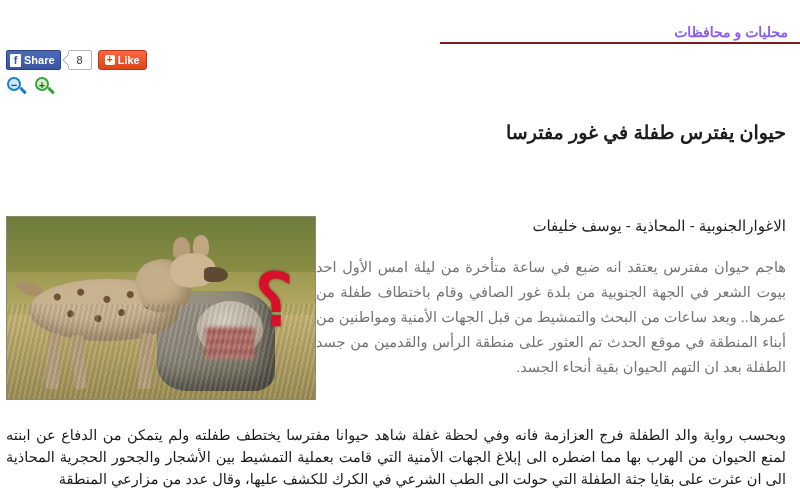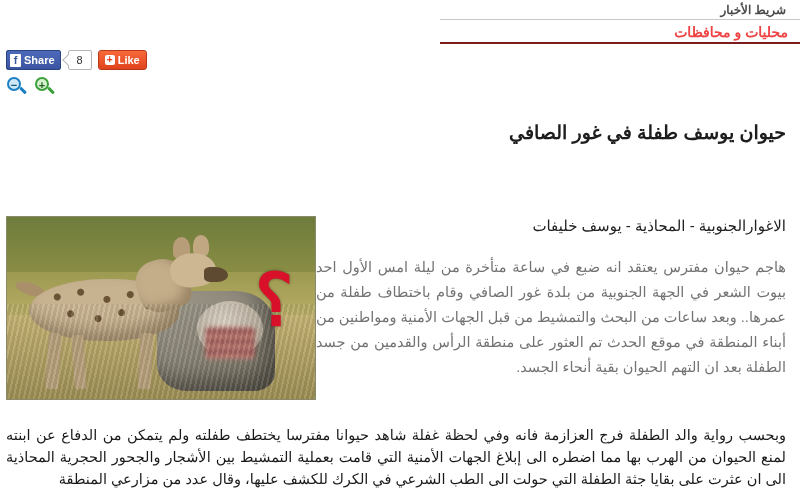--- a/index.html
+++ b/index.html
@@ -48,21 +48,21 @@
     width: 360px;
     height: 22px;
     border-bottom: 2px solid #7c1c1c;
     box-sizing: border-box;
     text-align: right;
     padding-right: 12px;
   }
   .section-bar .label {
     font-size: 14px;
     font-weight: bold;
-    color: #ef4444;
+    color: #8b5cf6;
     line-height: 20px;
     direction: rtl;
     display: inline-block;
   }
 
   
   .social-row {
     position: absolute;
     left: 6px;
     top: 50px;
@@ -426,23 +426,20 @@
     line-height: 72px;
     font-family: "Liberation Serif", serif;
     text-shadow: 0 0 3px rgba(0,0,0,0.4);
   }
 </style>
 </head>
 <body>
 
 <div id="page">
 
-  <div class="top-bar">
-    <span class="label">شريط الأخبار</span>
-  </div>
 
   <div class="section-bar">
     <span class="label">محليات و محافظات</span>
   </div>
 
   <div class="social-row">
     <div class="fb-like">
       <span class="fb-btn">
         <span class="fb-f">f</span>
         <span>Share</span>
@@ -459,21 +456,21 @@
     <div class="mag">
       <span class="glass">−</span>
       <span class="handle"></span>
     </div>
     <div class="mag green">
       <span class="glass">+</span>
       <span class="handle"></span>
     </div>
   </div>
 
-  <div class="headline">حيوان يوسف طفلة في غور الصافي</div>
+  <div class="headline">حيوان يفترس طفلة في غور مفترسا</div>
 
   <div class="byline">الاغوارالجنوبية - المحاذية - يوسف خليفات</div>
 
   <div class="photo">
     <div class="sky"></div>
     <div class="grass-far"></div>
     <div class="grass-near"></div>
     <div class="rock"></div>
     <div class="pale-head"></div>
     <div class="censor"></div>

